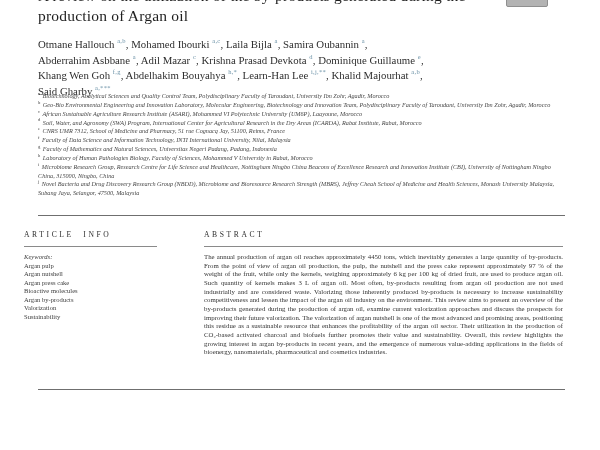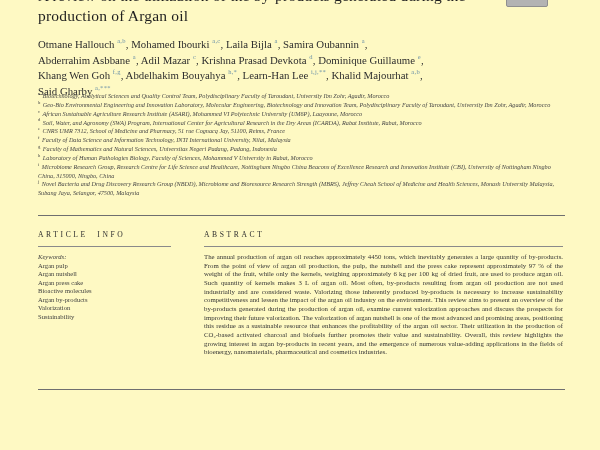--- a/index.html
+++ b/index.html
@@ -1,19 +1,19 @@
 <!DOCTYPE html>
 <html><head>
 <meta charset="utf-8">
 <style>
   html,body{margin:0;padding:0;background:#e8e8e8;}
   .page{
     position:relative;
     width:600px;height:450px;
-    background:#fef9c3;
+    background:#ffffff;
     overflow:hidden;
     font-family:"Liberation Serif","DejaVu Serif",serif;
     color:#3a3a3a;
   }
   .update-badge{
     position:absolute;
     left:506px;top:-6px;
     width:40px;height:11px;
     background:#b3b3b3;
     border:1px solid #8f8f8f;
@@ -41,21 +41,21 @@
     font-style:normal;font-size:4.6px;line-height:0;margin-right:1px;color:#454545;
   }
   .rule{position:absolute;height:1px;background:#6f6f6f;}
   .rule-top{left:38px;top:215px;width:527px;}
   .rule-bottom{left:38px;top:389px;width:527px;}
   .col-header{
     font-size:7.6px;letter-spacing:2.6px;word-spacing:5px;
     color:#2f2f2f;white-space:nowrap;
   }
   .col-rule{height:1px;background:#8a8a8a;margin-top:7px;margin-bottom:6px;}
-  .left-col{position:absolute;left:38px;top:230px;width:133px;}
+  .left-col{position:absolute;left:24px;top:230px;width:133px;}
   .right-col{position:absolute;left:204px;top:230px;width:359px;font-family:Liberation Serif, serif;}
   .keywords{font-size:6.6px;line-height:8.55px;color:#3d3d3d;}
   .keywords-label{font-style:italic;}
   .abstract-text{
     font-size:6.8px;line-height:8.65px;color:#343434;
     text-align:justify;
   }
 </style>
 </head>
 <body>

